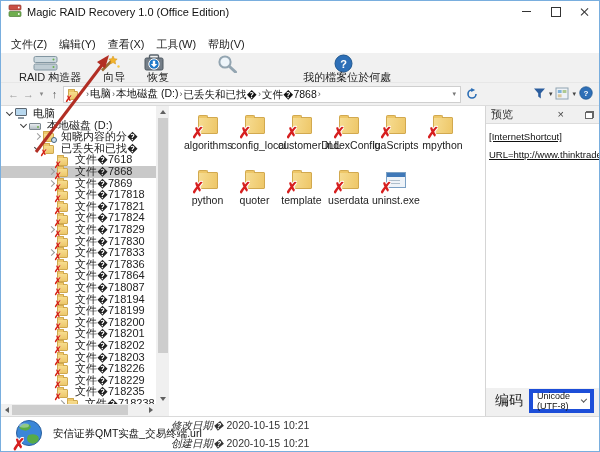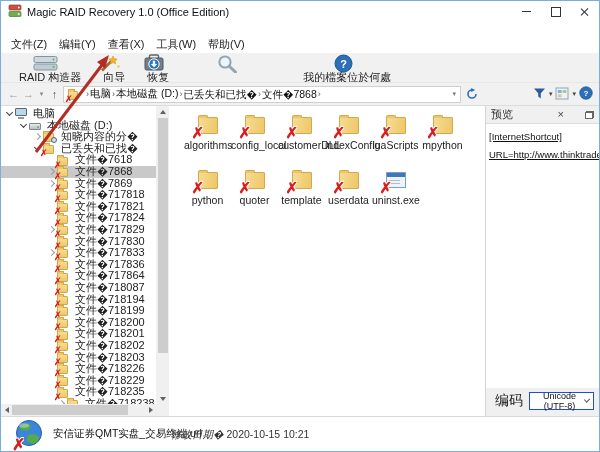--- a/index.html
+++ b/index.html
@@ -102,22 +102,22 @@
   .pv-title{font-size:11px;color:#333;flex:1;}
   .pv-close{font-size:11px;color:#444;line-height:11px;}
   .pv-float{width:9px;height:8px;position:relative;}
   .pv-float::before{content:"";position:absolute;top:0;right:0;width:6px;height:5px;border:1px solid #666;background:#f0f0f0;}
   .pv-float::after{content:"";position:absolute;bottom:0;left:0;width:6px;height:5px;border:1px solid #666;background:#fff;}
   .pv-content{flex:1;background:#fff;border-top:1px solid #dcdcdc;padding:4px 3px;font-size:9.5px;line-height:1.9;
               color:#111;overflow:hidden;text-decoration:underline;}
   .pv-line{white-space:nowrap;}
   .pv-enc{height:25px;display:flex;align-items:center;gap:6px;padding:0 5px 3px 9px;}
   .pv-enc-label{font-size:14px;color:#222;}
-  .enc-select{flex:1;height:16px;background:#fff;border:1px solid #1d4ed8;display:flex;align-items:center;
-              padding:0 4px;font-size:9px;color:#111;text-align:center;}
+  .enc-select{flex:1;height:16px;background:#fff;border:4px solid #1d4ed8;display:flex;align-items:center;
+              padding:0 4px;font-size:9px;color:#111;}
   .enc-caret{margin-left:auto;width:4px;height:4px;border-right:1.2px solid #555;border-bottom:1.2px solid #555;
               transform:rotate(45deg);margin-top:-2px;}
   
   .statusbar{height:34px;flex:0 0 auto;border-top:1px solid #dadada;background:#fff;display:flex;align-items:center;
              padding-left:13px;}
   .sb-globe{width:30px;height:30px;position:relative;margin-right:9px;flex:0 0 auto;}
   .sb-globe .fi-x{left:-2px;bottom:-2px;font-size:16px;}
   .sb-col{display:flex;flex-direction:column;justify-content:center;gap:3px;}
   .sb-col1{width:118px;}
   .sb-col2{width:106px;}
@@ -624,16 +624,17 @@
           <path d="M14.5 16 q6.5-2 9.5 1.2 q2 3-1.2 6 q-4.3 3-8.3-.2 q-3-3 0-7z" fill="#57ab46"></path>
           <ellipse cx="10" cy="6.5" rx="5" ry="2.2" fill="rgba(255,255,255,0.35)"></ellipse>
         </svg>
       <i class="fi-x">✗</i>
     </span>
     <span class="sb-col sb-col1">
       <span class="sb-line sb-filename">安信证券QMT实盘_交易终端.url</span>
     </span>
     <span class="sb-col sb-col2">
       <span class="sb-line"><span class="sb-lab">修改日期�</span><span>2020-10-15 10:21</span></span>
+      <span class="sb-line"><span class="sb-lab">创建日期�</span><span>2020-10-15 10:21</span></span>
     </span>
   </div>
 
 </div>
 
 </body></html>

